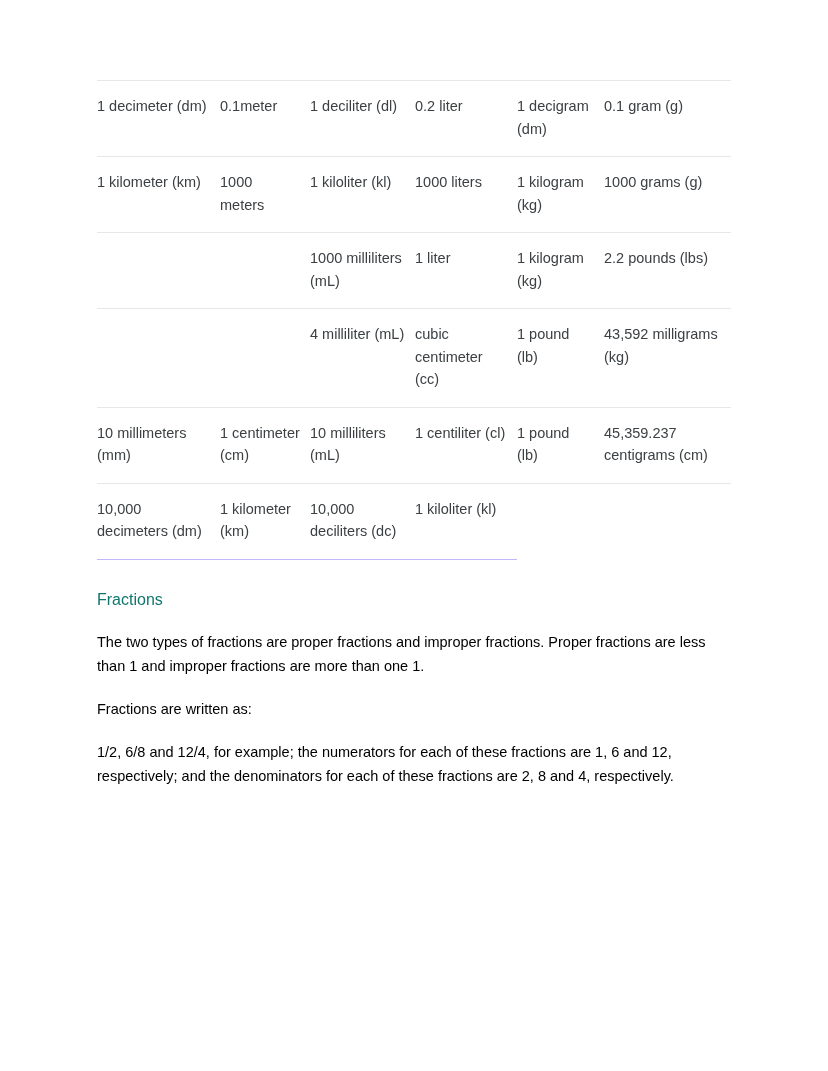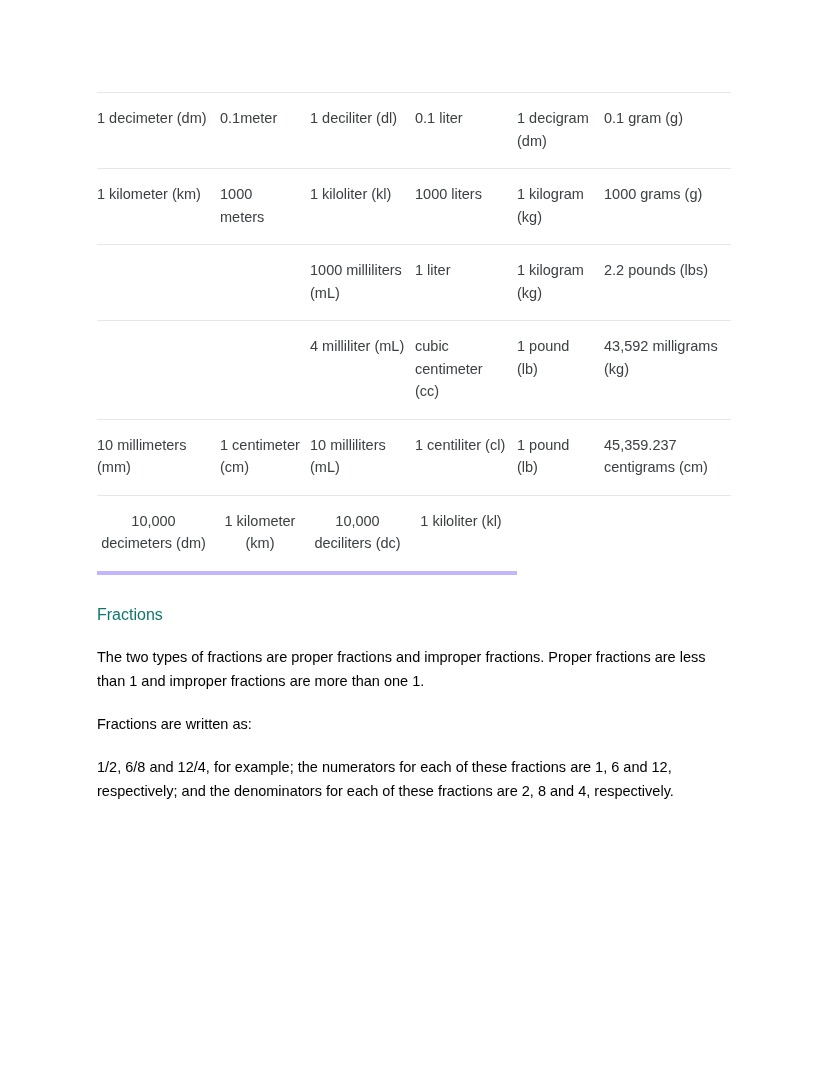--- a/index.html
+++ b/index.html
@@ -18,21 +18,21 @@
   }
   .page {
     position: relative;
     width: 828px;
     height: 1071px;
     background: #ffffff;
   }
   .content {
     position: absolute;
     left: 97px;
-    top: 92px;
+    top: 80px;
     width: 634px;
   }
 
   
   table.conv {
     border-collapse: collapse;
     width: 634px;
     table-layout: fixed;
     border-top: 1px solid #e6e7e8;
   }
@@ -43,22 +43,21 @@
     line-height: 22.5px;
     color: #3c4043;
     border-bottom: 1px solid #e6e7e8;
     word-break: break-word;
     overflow-wrap: break-word;
   }
   table.conv tr.last td {
     border-bottom: none;
   }
   table.conv tr.last td.ruled {
-    border-bottom: 4px solid #c4b5fd;
-    text-align: center;
+    border-bottom: 1px solid #c4b5fd;
   }
   
   col.c1 { width: 123px; }
   col.c2 { width: 90px; }
   col.c3 { width: 105px; }
   col.c4 { width: 102px; }
   col.c5 { width: 87px; }
   col.c6 { width: 127px; }
 
   
@@ -93,21 +92,21 @@
           <col class="c3">
           <col class="c4">
           <col class="c5">
           <col class="c6">
       </colgroup>
       <tbody>
         <tr>
           <td>1 decimeter (dm)</td>
           <td>0.1meter</td>
           <td>1 deciliter (dl)</td>
-          <td>0.1 liter</td>
+          <td>0.2 liter</td>
           <td>1 decigram (dm)</td>
           <td>0.1 gram (g)</td>
         </tr>
         <tr>
           <td>1 kilometer (km)</td>
           <td>1000 meters</td>
           <td>1 kiloliter (kl)</td>
           <td>1000 liters</td>
           <td>1 kilogram (kg)</td>
           <td>1000 grams (g)</td>

